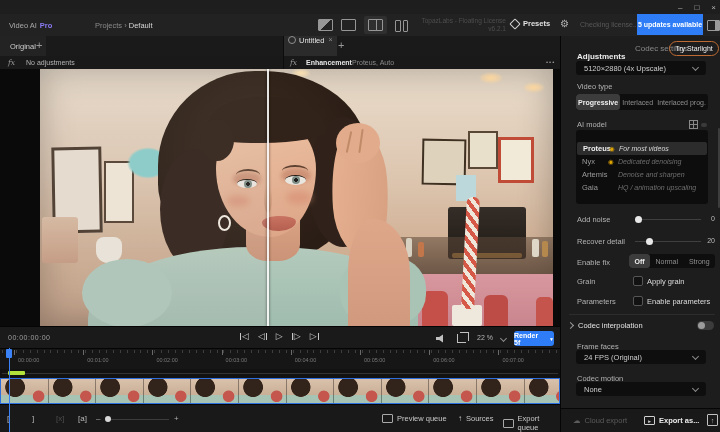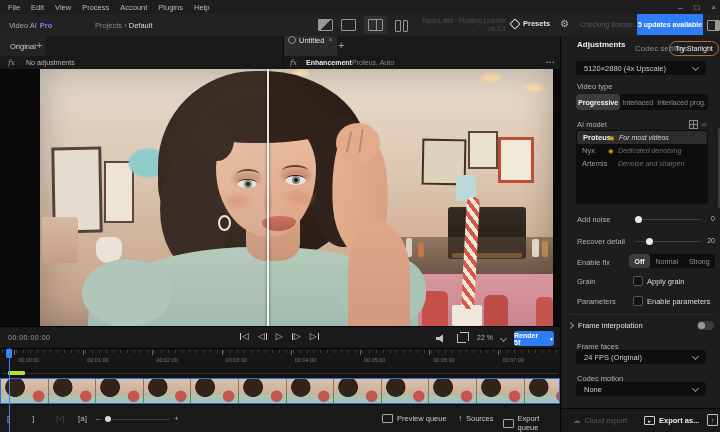--- a/index.html
+++ b/index.html
@@ -113,38 +113,38 @@
   .ztrack{position:absolute;left:105px;top:14px;width:64px;height:1px;background:#3c3c3c;}
   .zknob{position:absolute;left:105px;top:11px;width:6px;height:6px;border-radius:50%;background:#d8d8d8;}
   .zplus{position:absolute;left:174px;top:9px;color:#b0b0b0;}
   .qitem{position:absolute;top:9px;display:flex;gap:4px;align-items:center;color:#c9c9c9;font-size:7.5px;}
   .qico{width:9px;height:7px;border:1px solid #a9a9a9;border-radius:1px;}
   .upar{font-size:8px;color:#c9c9c9;}
 
   
   .panel{position:absolute;left:560px;top:36px;width:160px;height:396px;background:#1d1d1d;border-left:1px solid #050505;font-size:7.5px;}
   .ptabs{position:absolute;left:0;top:4px;width:160px;height:16px;}
-  .ptab-a{position:absolute;left:16px;top:0;color:#ededed;font-weight:bold;font-size:8px;}
+  .ptab-a{position:absolute;left:16px;top:12px;color:#ededed;font-weight:bold;font-size:8px;}
   .ptab-b{position:absolute;left:74px;top:4px;color:#8a8a8a;font-size:8px;}
   .starlight{position:absolute;left:108px;top:1px;width:48px;height:13px;border:1px solid #bd6b33;border-radius:8px;
     color:#f0f0f0;font-size:7px;display:flex;align-items:center;justify-content:center;}
   .dd{position:absolute;left:15px;width:130px;height:14px;background:#0e0e0e;border-radius:3px;color:#cdcdcd;
     display:flex;align-items:center;padding-left:8px;box-sizing:border-box;}
   .dd .chev{position:absolute;right:8px;top:4px;}
   .plabel{position:absolute;left:16px;color:#b2b2b2;}
   .seg{position:absolute;display:flex;background:#0e0e0e;border-radius:3px;overflow:hidden;}
   .seg span{display:flex;align-items:center;justify-content:center;color:#8f8f8f;font-size:7px;flex:1 1 auto;}
   .seg .on{background:#3c3c3c;color:#efefef;border-radius:3px;font-weight:bold;}
   .aiicons{position:absolute;left:128px;top:84px;display:flex;gap:3px;align-items:center;}
   .icon-grid{width:7px;height:7px;border:1px solid #8a8a8a;
     background:linear-gradient(#8a8a8a,#8a8a8a) 50% 0/1px 100% no-repeat,linear-gradient(#8a8a8a,#8a8a8a) 0 50%/100% 1px no-repeat;}
   .aibox{background:#3a3a3a;border-radius:2px;padding:2px 3px;}
   .icon-list{width:8px;height:7px;
     background:linear-gradient(#d5d5d5,#d5d5d5) 0 0/100% 1.4px no-repeat,linear-gradient(#d5d5d5,#d5d5d5) 0 50%/100% 1.4px no-repeat,linear-gradient(#d5d5d5,#d5d5d5) 0 100%/100% 1.4px no-repeat;}
-  .mlist{position:absolute;left:15px;top:94px;width:132px;height:74px;background:#0d0d0d;border-radius:3px;overflow:hidden;padding-top:1px;box-sizing:border-box;}
+  .mlist{position:absolute;left:15px;top:94px;width:132px;height:74px;background:#0d0d0d;border-radius:3px;overflow:hidden;padding-top:12px;box-sizing:border-box;}
   .mrow{height:13px;display:flex;align-items:center;padding:0 6px;position:relative;}
   .mrow.sel{background:#2c2c2c;border-radius:2px;margin:0 1px;}
   .mname{color:#9a9a9a;font-size:7.5px;width:26px;}
   .mrow.sel .mname{color:#f0f0f0;font-weight:bold;}
   .mstar{color:#e0a500;font-size:6.5px;width:10px;}
   .mdesc{position:absolute;left:42px;font-style:italic;color:#6d6d6d;font-size:7px;white-space:nowrap;}
   .mrow.sel .mdesc{color:#d8d8d8;}
   .slider{position:absolute;height:1px;background:#3f3f3f;width:66px;left:74px;}
   .sknob{position:absolute;top:-3px;width:7px;height:7px;border-radius:50%;background:#e8e8e8;}
   .sval{position:absolute;color:#bcbcbc;font-size:7px;right:6px;}
@@ -161,29 +161,20 @@
   .expico{width:9px;height:7px;border:1px solid #d0d0d0;border-radius:1px;font-size:5px;display:flex;align-items:center;justify-content:center;color:#d0d0d0;}
   .shareico{position:absolute;left:146px;top:5px;width:9px;height:10px;border:1px solid #c0c0c0;border-radius:1px;color:#c0c0c0;font-size:7px;display:flex;align-items:center;justify-content:center;}
   .pscroll{position:absolute;right:1px;top:92px;width:2px;height:80px;background:#3d3d3d;border-radius:1px;}
 </style>
 </head>
 <body>
 
 <div id="app">
 
   <div class="menubar">
-    <div class="menus" id="menus">
-        <span class="menu-item">File</span>
-        <span class="menu-item">Edit</span>
-        <span class="menu-item">View</span>
-        <span class="menu-item">Process</span>
-        <span class="menu-item">Account</span>
-        <span class="menu-item">Plugins</span>
-        <span class="menu-item">Help</span>
-      </div>
     <div class="wincontrols">
       <span>–</span>
       <span>□</span>
       <span>×</span>
     </div>
   </div>
 
   <div class="titlebar">
     <div class="appname">
       <span>Video AI</span><span class="appbadge">Pro</span>
@@ -525,20 +516,25 @@
       <div class="mrow">
         <span class="mname">Nyx</span>
           <span class="mstar">◉</span>
           <span class="mdesc">Dedicated denoising</span>
       </div>
       <div class="mrow">
         <span class="mname">Artemis</span>
           <span class="mstar"></span>
           <span class="mdesc">Denoise and sharpen</span>
       </div>
+      <div class="mrow">
+        <span class="mname">Gaia</span>
+          <span class="mstar"></span>
+          <span class="mdesc">HQ / animation upscaling</span>
+      </div>
     </div>
 
     <span class="plabel" style="top:179px">Add noise</span>
     <span class="slider" style="top:183px">
         <span class="sknob" style="left:0"></span>
       </span>
     <span class="sval" style="top:179px">0</span>
 
     <span class="plabel" style="top:201px">Recover detail</span>
     <span class="slider" style="top:205px">
@@ -557,21 +553,21 @@
     <span class="chk" style="top:240px"></span>
     <span class="chklab" style="top:241px">Apply grain</span>
 
     <span class="plabel" style="top:261px">Parameters</span>
     <span class="chk" style="top:260px"></span>
     <span class="chklab" style="top:261px">Enable parameters</span>
 
     <div class="pdiv"></div>
 
     <span class="fi-chev"></span>
-    <span class="fi-label">Frame interpolation</span>
+    <span class="fi-label">Codec interpolation</span>
     <span class="toggle">
         <span class="tknob"></span>
       </span>
 
     <span class="plabel" style="top:306px">Frame faces</span>
     <div class="dd" style="top:314px">
       <span>24 FPS (Original)</span>
       <span class="chev"></span>
     </div>
 

